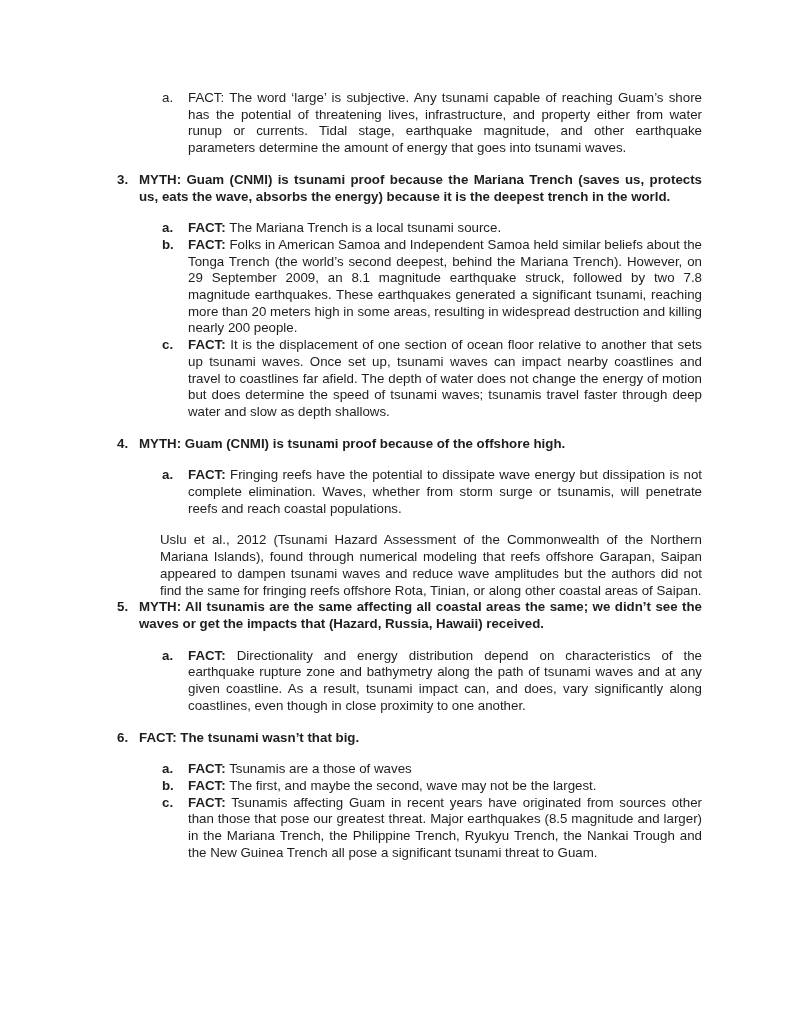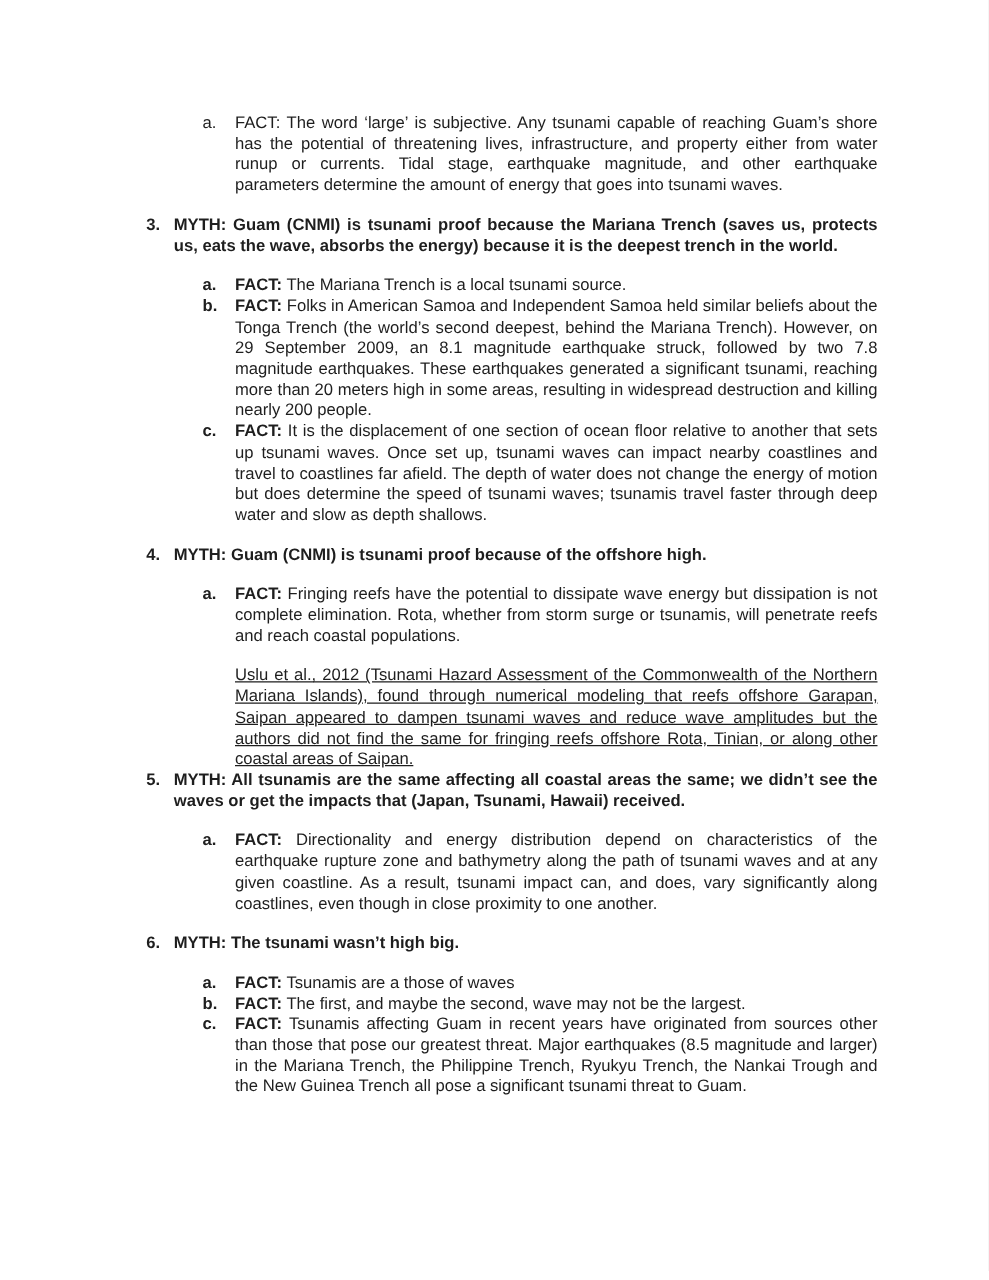--- a/index.html
+++ b/index.html
@@ -30,23 +30,22 @@
   }
   .myth .marker { width: 22px; }
   .text {
     margin: 0;
     flex: 1;
     text-align: justify;
   }
   .bold { font-weight: 700; }
   b { font-weight: 700; }
   .cont {
-    margin: 0 0 0 71px;
+    margin: 0 0 0 43px;
     text-align: justify;
-    text-decoration: underline;
   }
 </style>
 </head>
 <body>
 
 <div class="page">
 
   <div class="block item sub">
     <span class="marker">a.</span>
     <p class="text"><span>FACT:</span> <span>The word ‘large’ is subjective. Any tsunami capable of reaching Guam’s shore has the potential of threatening lives, infrastructure, and property either from water runup or currents. Tidal stage, earthquake magnitude, and other earthquake parameters determine the amount of energy that goes into tsunami waves.</span></p>
@@ -73,41 +72,41 @@
   </div>
 
   <div class="block item myth">
     <span class="marker bold">4.</span>
     <p class="text bold">MYTH: Guam (CNMI) is tsunami proof because of the offshore high.</p>
   </div>
 
   <div class="block">
     <div class="item sub">
       <span class="marker bold">a.</span>
-      <p class="text"><b>FACT:</b> <span>Fringing reefs have the potential to dissipate wave energy but dissipation is not complete elimination. Rota, whether from storm surge or tsunamis, will penetrate reefs and reach coastal populations.</span></p>
+      <p class="text"><b>FACT:</b> <span>Fringing reefs have the potential to dissipate wave energy but dissipation is not complete elimination. Waves, whether from storm surge or tsunamis, will penetrate reefs and reach coastal populations.</span></p>
     </div>
   </div>
 
   <p class="block cont">Uslu et al., 2012 (Tsunami Hazard Assessment of the Commonwealth of the Northern Mariana Islands), found through numerical modeling that reefs offshore Garapan, Saipan appeared to dampen tsunami waves and reduce wave amplitudes but the authors did not find the same for fringing reefs offshore Rota, Tinian, or along other coastal areas of Saipan.</p>
 
   <div class="block item myth">
     <span class="marker bold">5.</span>
-    <p class="text bold">MYTH: All tsunamis are the same affecting all coastal areas the same; we didn’t see the waves or get the impacts that (Japan, Tsunami, Hawaii) received.</p>
+    <p class="text bold">MYTH: All tsunamis are the same affecting all coastal areas the same; we didn’t see the waves or get the impacts that (Hazard, Russia, Hawaii) received.</p>
   </div>
 
   <div class="block">
     <div class="item sub">
       <span class="marker bold">a.</span>
       <p class="text"><b>FACT:</b> <span>Directionality and energy distribution depend on characteristics of the earthquake rupture zone and bathymetry along the path of tsunami waves and at any given coastline. As a result, tsunami impact can, and does, vary significantly along coastlines, even though in close proximity to one another.</span></p>
     </div>
   </div>
 
   <div class="block item myth">
     <span class="marker bold">6.</span>
-    <p class="text bold">MYTH: The tsunami wasn’t high big.</p>
+    <p class="text bold">FACT: The tsunami wasn’t that big.</p>
   </div>
 
   <div class="block">
     <div class="item sub">
       <span class="marker bold">a.</span>
       <p class="text"><b>FACT:</b> <span>Tsunamis are a those of waves</span></p>
     </div>
     <div class="item sub">
       <span class="marker bold">b.</span>
       <p class="text"><b>FACT:</b> <span>The first, and maybe the second, wave may not be the largest.</span></p>

